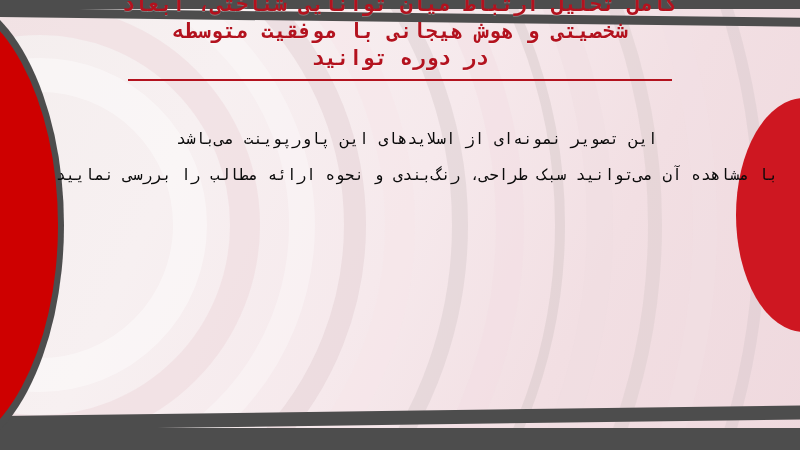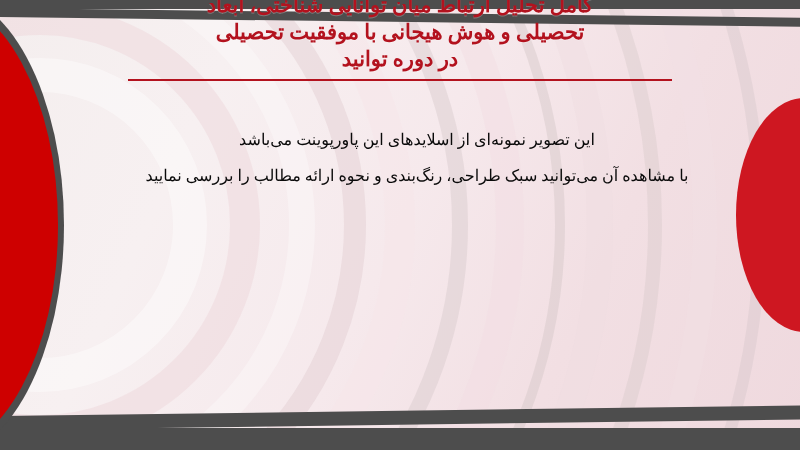--- a/index.html
+++ b/index.html
@@ -6,21 +6,21 @@
     margin: 0;
     padding: 0;
     background: #ffffff;
   }
   #slide {
     position: relative;
     width: 800px;
     height: 450px;
     overflow: hidden;
     background: #d9d9d9;
-    font-family: Liberation Serif, serif;
+    font-family: Liberation Mono, monospace;
   }
 
   
   .bg-base {
     position: absolute;
     inset: 0;
     background: linear-gradient(115deg, #f4eeee 0%, #f7f0f1 25%, #f6e9ec 50%, #f2dfe3 72%, #efd9de 100%);
   }
 
   
@@ -188,21 +188,21 @@
   <div class="top-bar-skew"></div>
   <div class="top-bar"></div>
   <div class="bottom-bar-skew"></div>
   <div class="bottom-bar"></div>
 
   <div class="left-ellipse-stroke"></div>
   <div class="left-ellipse"></div>
 
   <div class="title-block">
     <div class="title-line">کامل تحلیل ارتباط میان توانایی شناختی، ابعاد</div>
-    <div class="title-line">تحصیلی و هوش هیجانی با موفقیت تحصیلی</div>
+    <div class="title-line">شخصیتی و هوش هیجانی با موفقیت متوسطه</div>
     <div class="title-line">در دوره توانید</div>
   </div>
 
   <div class="title-rule"></div>
 
   <div class="body-block">
     <div class="body-line">این تصویر نمونه‌ای از اسلایدهای این پاورپوینت می‌باشد</div>
     <div class="body-line">با مشاهده آن می‌توانید سبک طراحی، رنگ‌بندی و نحوه ارائه مطالب را بررسی نمایید</div>
   </div>
 

